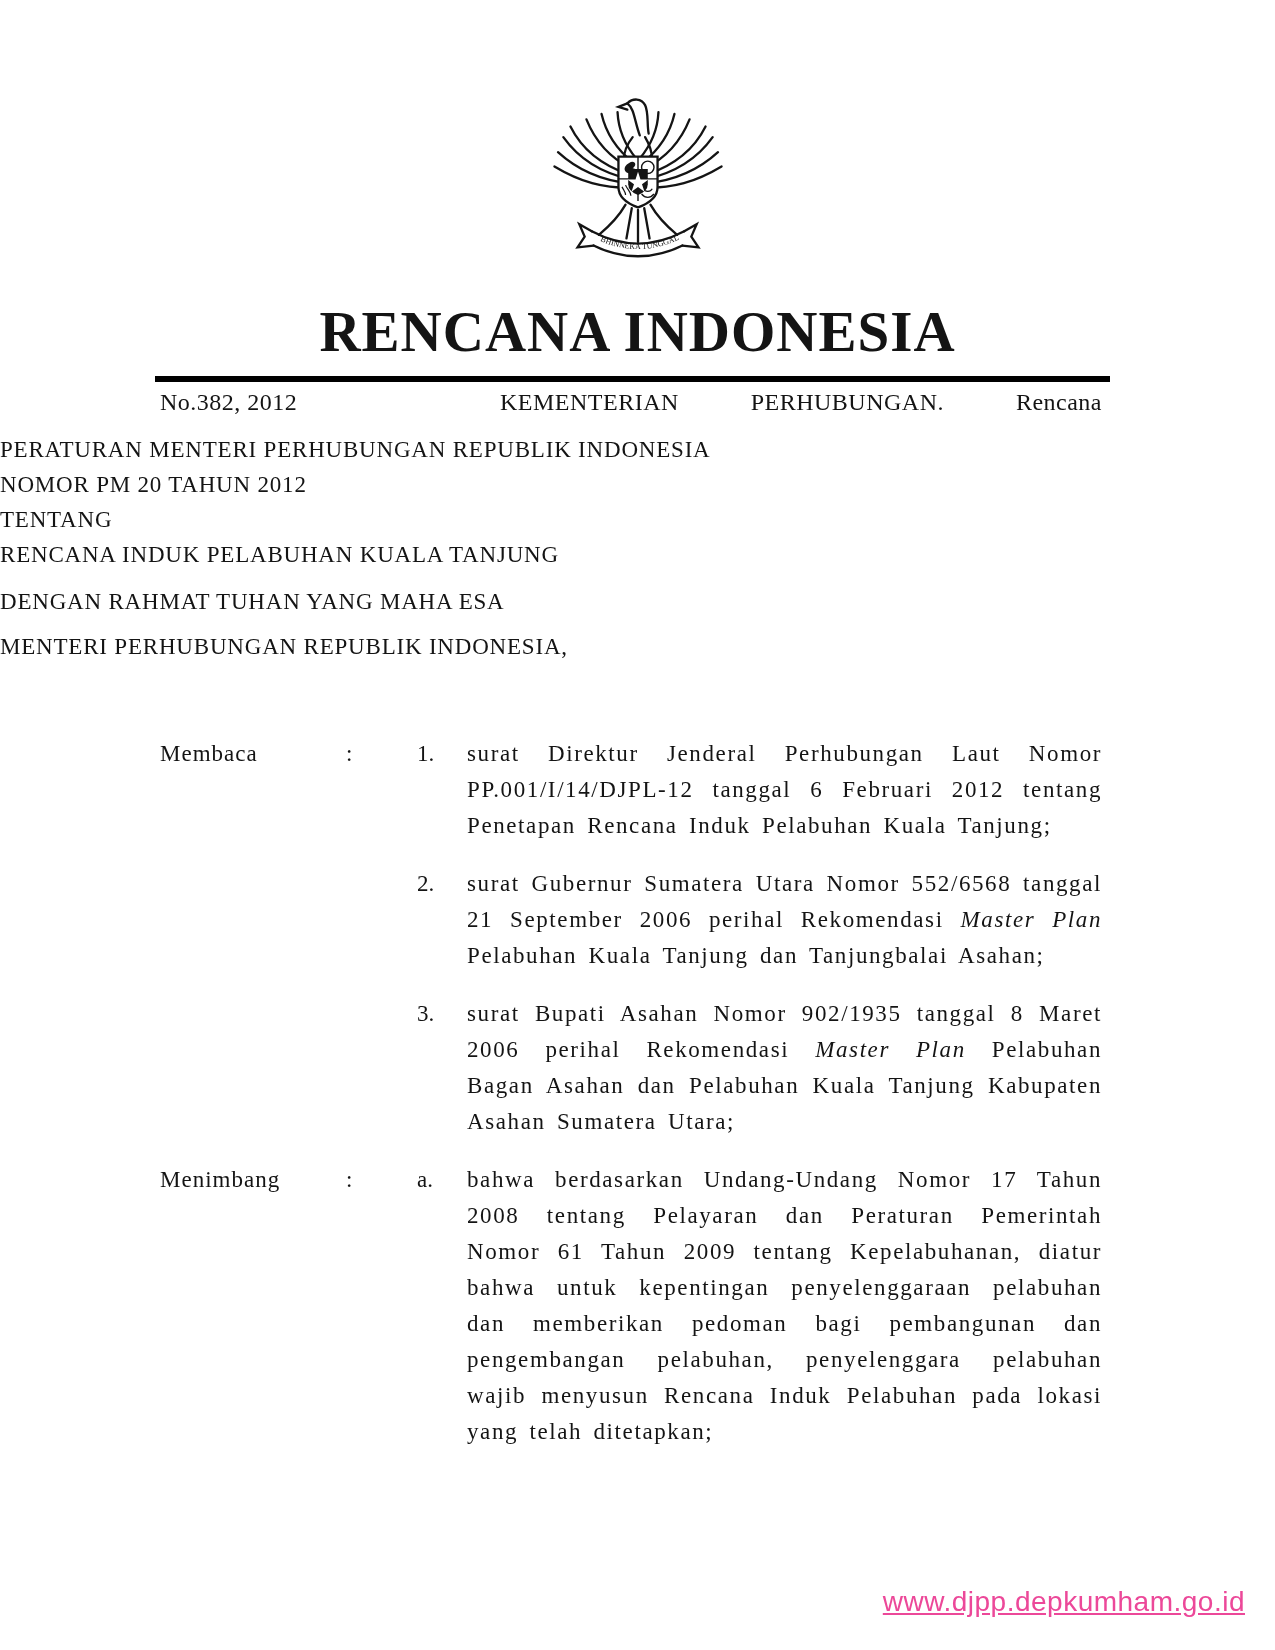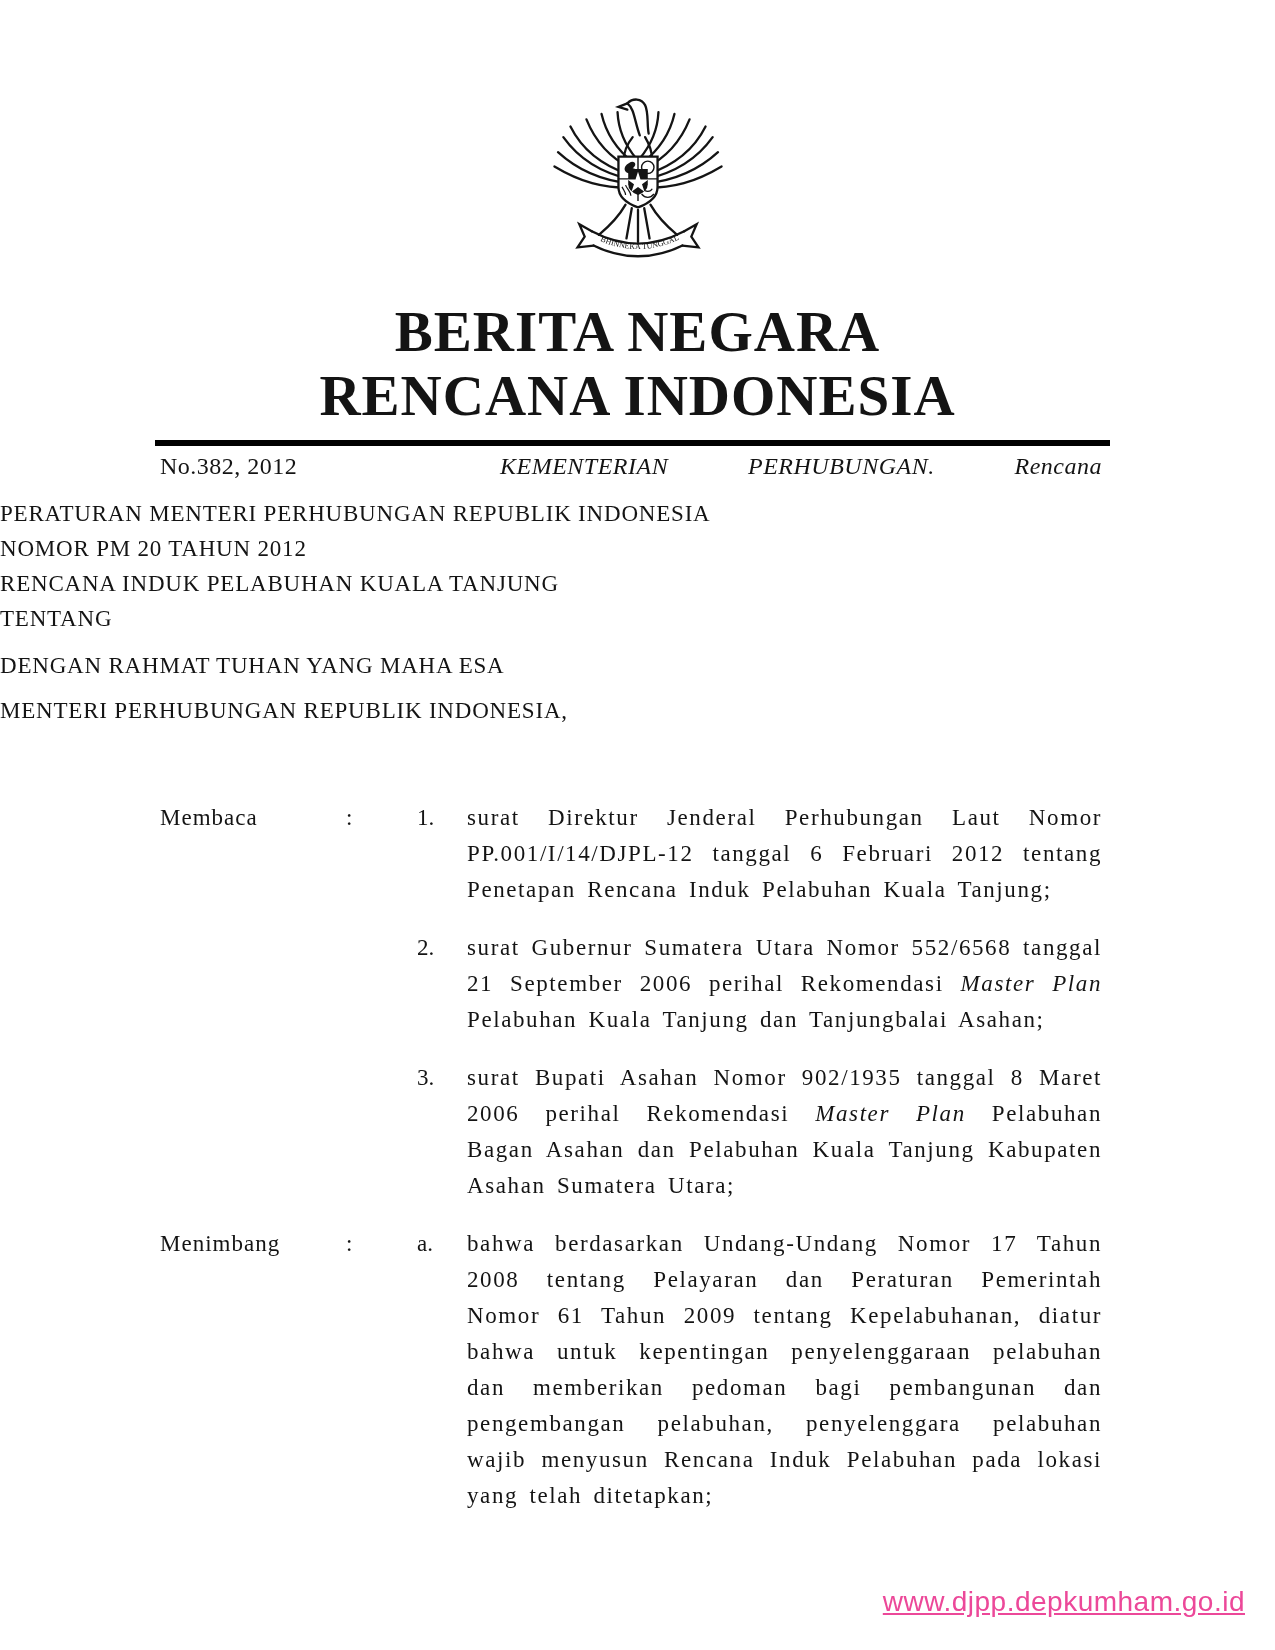--- a/index.html
+++ b/index.html
@@ -35,21 +35,21 @@
   
   .header-row{
     margin:3px 173px 0 160px;
     display:flex;
     font-size:24px;
     line-height:35px;
     letter-spacing:0.5px;
   }
   .issue-number{flex:0 0 340px;}
   .subject{width:602px;}
-  .subject-line1{text-align:justify;text-align-last:justify;font-style:italic;}
+  .subject-line1{text-align:justify;text-align-last:justify;}
   .subject-line2{text-align:left;}
   
   .title-block{
     margin-top:12px;
     text-align:left;
     font-size:23px;
     line-height:35px;
     letter-spacing:0.8px;
   }
   .title-block .invocation{margin-top:12px;}
@@ -149,38 +149,37 @@
       <path d="M110 101 l2.8 8.6 h9 l-7.3 5.3 l2.8 8.6 l-7.3 -5.3 l-7.3 5.3 l2.8 -8.6 l-7.3 -5.3 h9 z" fill="#ffffff"></path>
 
       <path id="mottoPath" d="M62 176 C 92 192, 128 192, 158 176" fill="none"></path>
       <text font-size="9" fill="#141414" font-family="Liberation Serif, serif">
         <textPath href="#mottoPath" startOffset="6">BHINNEKA TUNGGAL IKA</textPath>
       </text>
     </svg>
   </div>
 
   <div class="masthead">
-    <div>BERITA NEGARA</div>
     <div>RENCANA INDONESIA</div>
   </div>
 
   <div class="rule"></div>
 
   <div class="header-row">
     <div class="issue-number">No.382, 2012</div>
     <div class="subject">
       <div class="subject-line1">KEMENTERIAN PERHUBUNGAN. Rencana</div>
     </div>
   </div>
 
   <div class="title-block">
     <div>PERATURAN MENTERI PERHUBUNGAN REPUBLIK INDONESIA</div>
     <div>NOMOR PM 20 TAHUN 2012</div>
+    <div>TENTANG</div>
     <div>RENCANA INDUK PELABUHAN KUALA TANJUNG</div>
-    <div>TENTANG</div>
     <div class="invocation">DENGAN RAHMAT TUHAN YANG MAHA ESA</div>
     <div class="authority">MENTERI PERHUBUNGAN REPUBLIK INDONESIA,</div>
   </div>
 
   <div class="body-block">
     <section class="clause">
       <div class="clause-label">Membaca</div>
       <div class="clause-colon">:</div>
       <div class="clause-items">
           <div class="item-row">

